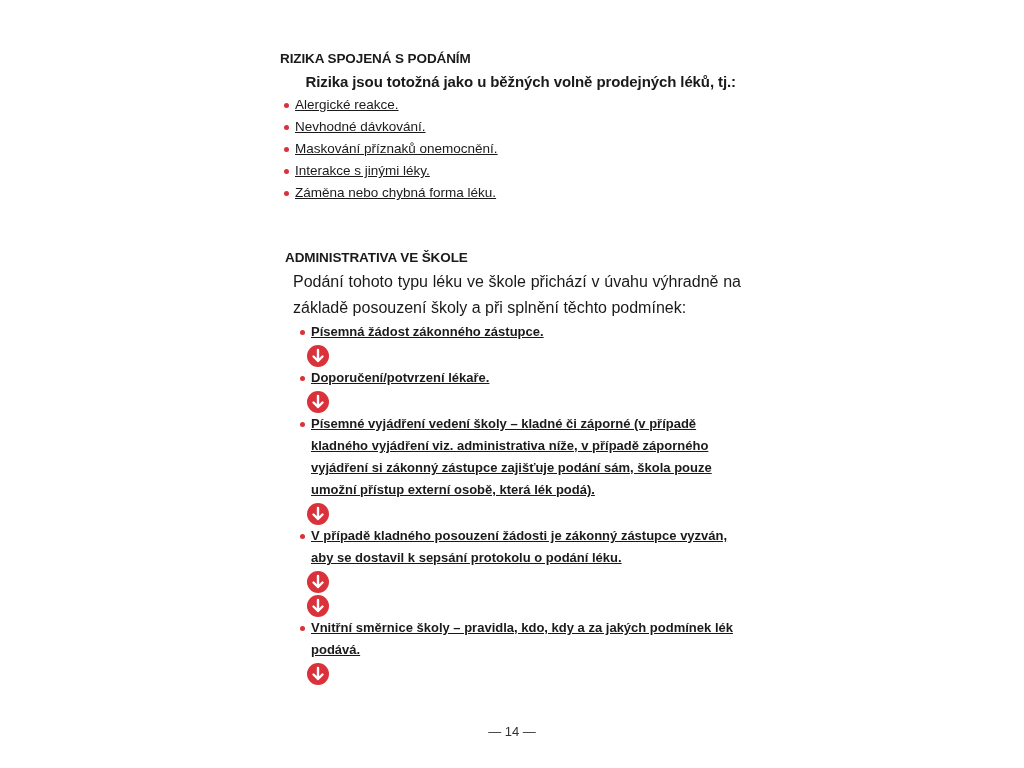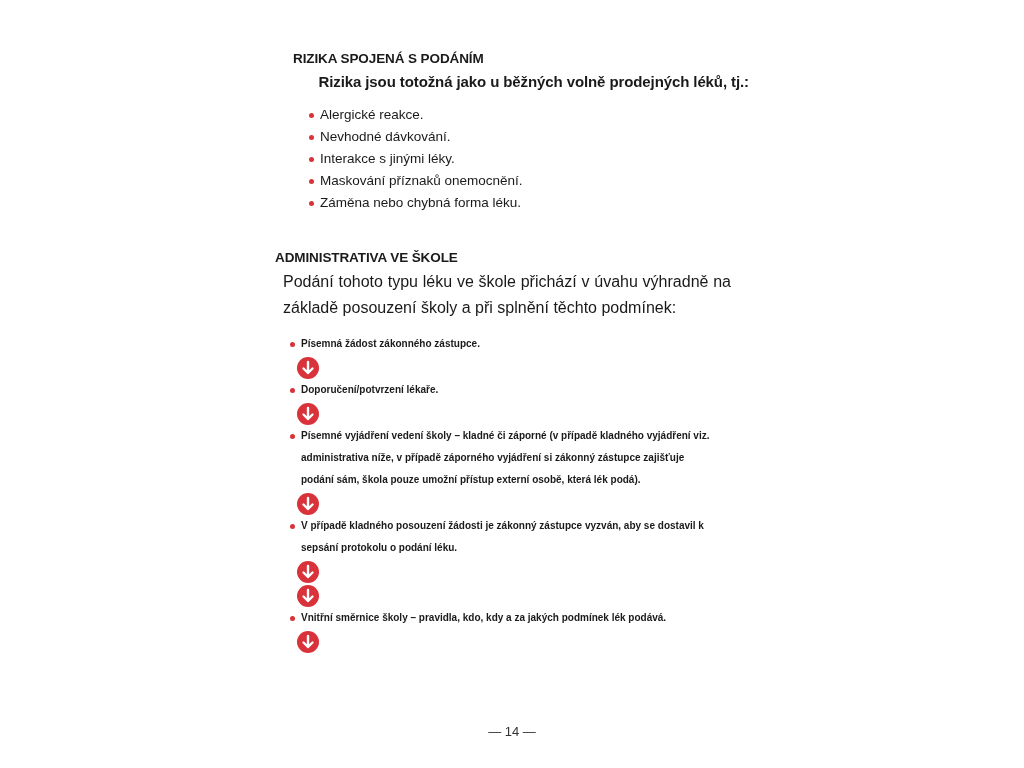--- a/index.html
+++ b/index.html
@@ -1,42 +1,42 @@
 <!DOCTYPE html>
 <html><head>
 <meta charset="utf-8">
 <style>
   html, body { margin: 0; padding: 0; background: #ffffff; }
   body { width: 1024px; height: 768px; position: relative; overflow: hidden;
          font-family: "Liberation Sans", "DejaVu Sans", sans-serif; color: #1a1a1a; }
-  .page { position: absolute; left: 293px; top: 50px; width: 456px; }
+  .page { position: absolute; left: 280px; top: 50px; width: 456px; }
   .h { font-weight: bold; font-size: 13.5px; margin: 0; line-height: 18px; letter-spacing: -0.1px; }
   .sub { font-weight: bold; font-size: 15px; margin: 4px 0 2px 0; line-height: 20px; letter-spacing: -0.1px; text-align: right; }
-  ul { list-style: none; margin: 12px; padding: 0; }
+  ul { list-style: none; margin: 0; padding: 0; text-decoration: underline; }
   .risk li { position: relative; font-size: 13.5px; line-height: 22px; padding-left: 15px; }
   .dot { position: absolute; left: 4px; top: 9px; width: 5px; height: 5px; border-radius: 50%; background: #d9323a; }
-  .sec2 { position: absolute; left: 275px; top: 249px; width: 456px; }
+  .sec2 { position: absolute; left: 285px; top: 249px; width: 456px; }
   .para { font-size: 16px; line-height: 26px; margin: 2px 0 0 8px; text-align: justify; }
   .steps { margin-left: 12px; }
-  .steps li { position: relative; font-weight: bold; font-size: 10px; line-height: 22px; padding-left: 14px; }
+  .steps li { position: relative; font-weight: bold; font-size: 13px; line-height: 22px; padding-left: 14px; }
   .steps .dot { left: 3px; }
   .arrow { display: block; width: 22px; height: 22px; margin: 2px 0 0 10px; }
   .pageno { position: absolute; left: 0; width: 1024px; top: 724px; text-align: center; font-size: 13px; color: #333; }
 </style>
 </head>
 <body>
 
 <div class="page">
   <h2 class="h">RIZIKA SPOJENÁ S PODÁNÍM</h2>
   <p class="sub">Rizika jsou totožná jako u běžných volně prodejných léků, tj.:</p>
   <ul class="risk">
     <li><span class="dot"></span><span>Alergické reakce.</span></li>
     <li><span class="dot"></span><span>Nevhodné dávkování.</span></li>
+    <li><span class="dot"></span><span>Maskování příznaků onemocnění.</span></li>
     <li><span class="dot"></span><span>Interakce s jinými léky.</span></li>
-    <li><span class="dot"></span><span>Maskování příznaků onemocnění.</span></li>
     <li><span class="dot"></span><span>Záměna nebo chybná forma léku.</span></li>
   </ul>
 </div>
 
 <div class="sec2">
   <h2 class="h">ADMINISTRATIVA VE ŠKOLE</h2>
   <p class="para">Podání tohoto typu léku ve škole přichází v úvahu výhradně na základě posouzení školy a při splnění těchto podmínek:</p>
   <ul class="steps" id="steps">
       <li><span class="dot"></span><span>Písemná žádost zákonného zástupce.</span></li>
       <span class="arrow"><svg width="22" height="22" viewBox="0 0 22 22">

